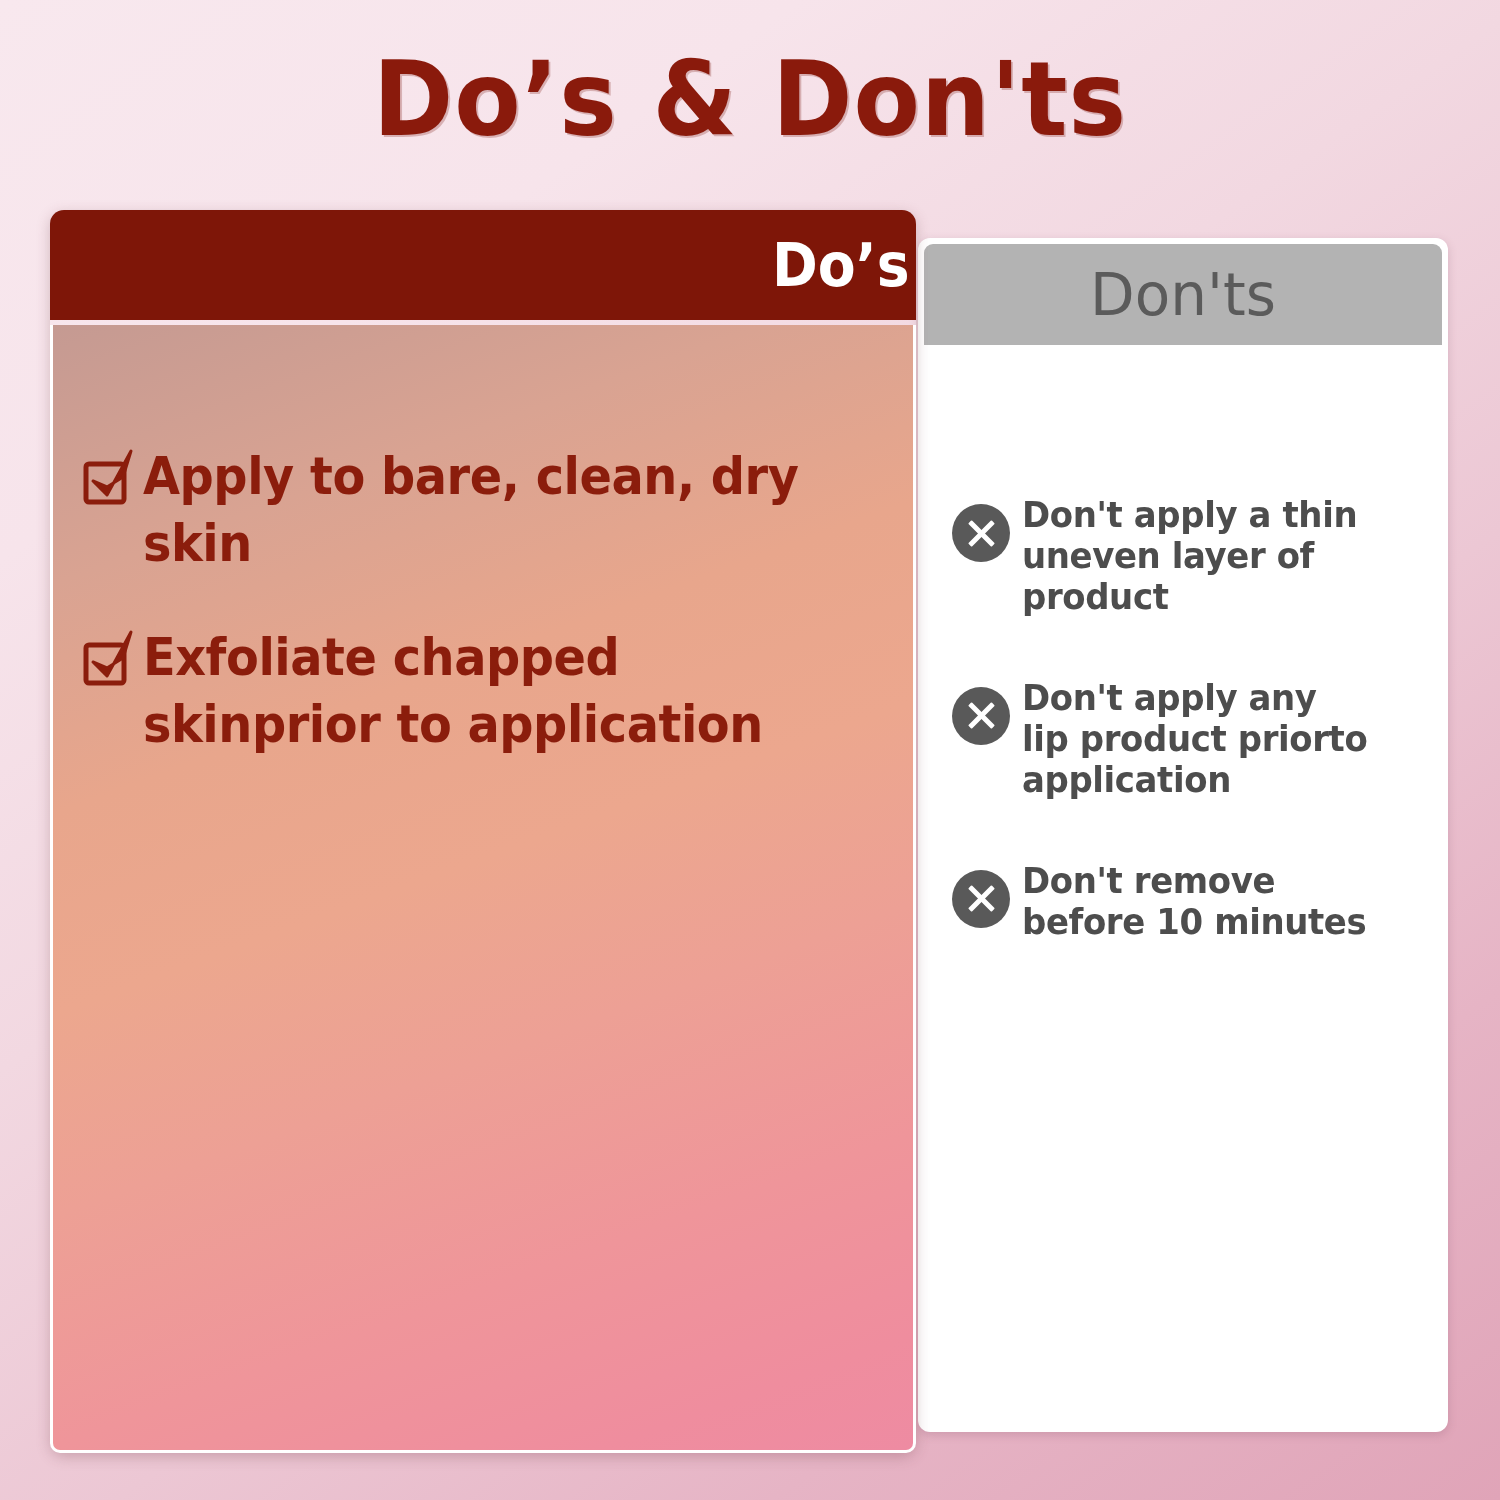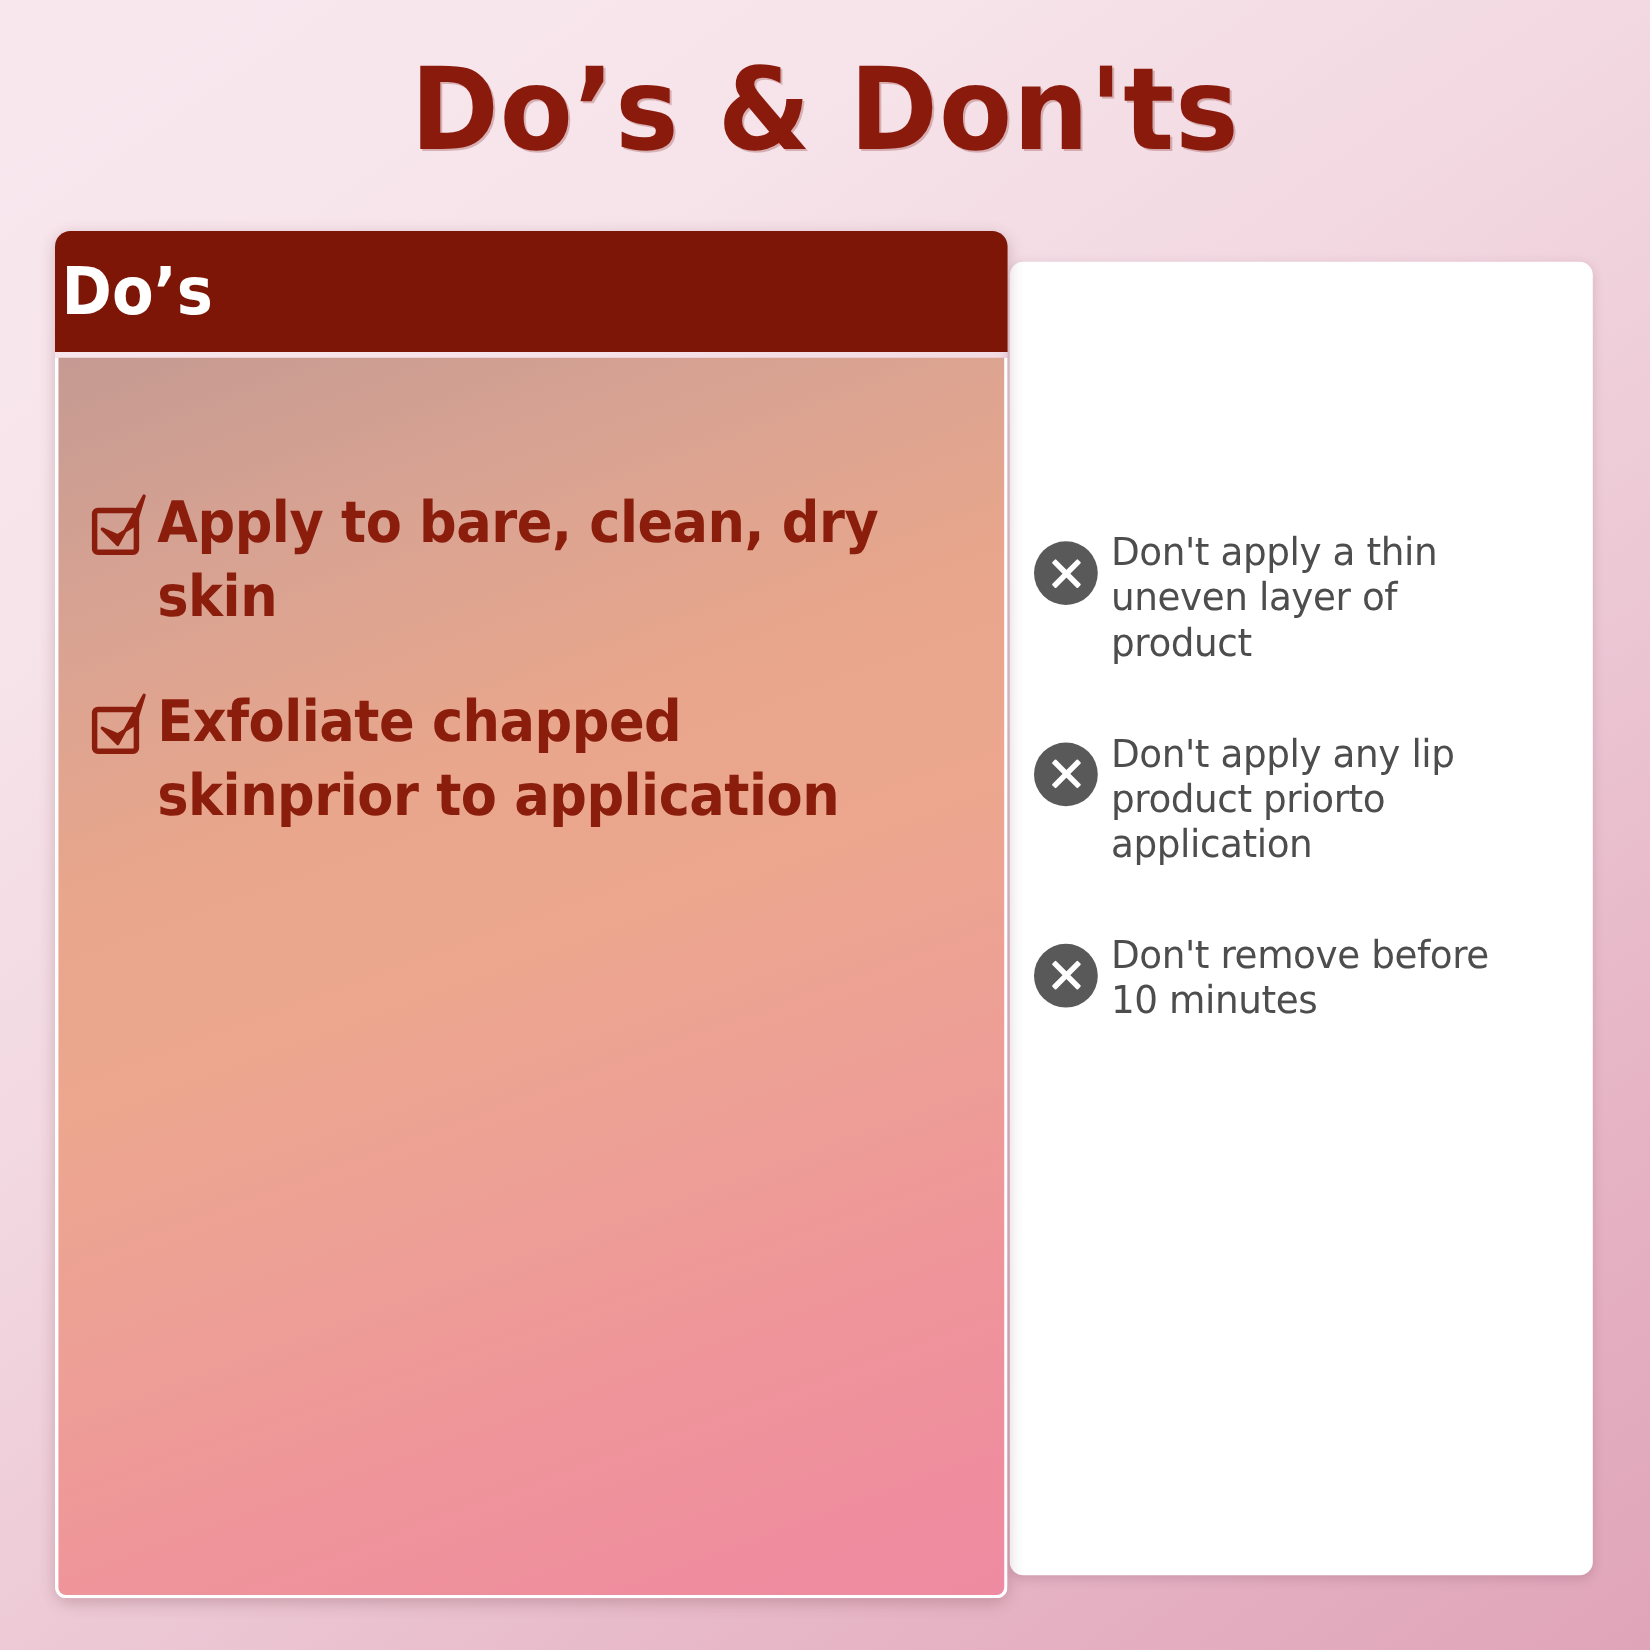--- a/index.html
+++ b/index.html
@@ -74,21 +74,22 @@
     color: #5b5b5b;
     font-family: "DejaVu Sans", sans-serif;
     letter-spacing: 0px;
     line-height: 1;
   }
   .donts-list {
     position: absolute;
     left: 0;
     top: 107px;
     width: 476px;
-    padding: 0;
+    padding: 12px;
+    font-weight: bold;
   }
   .dont-item {
     display: flex;
     align-items: flex-start;
     padding: 0 26px 0 22px;
     margin-bottom: 60px;
   }
   .dont-item:nth-child(1) { margin-top: 138px; }
   .dont-item:nth-child(3) { margin-bottom: 38px; }
   .x-icon {
@@ -139,21 +140,21 @@
   .dos-header {
     position: absolute;
     left: 0;
     top: 0;
     width: 866px;
     height: 110px;
     background: #7e1608;
     border-radius: 14px 14px 0 0;
     display: flex;
     align-items: center;
-    justify-content: flex-start;
+    justify-content: flex-end;
   }
   .dos-header-text {
     font-size: 60px;
     color: #ffffff;
     font-family: "DejaVu Sans", sans-serif;
     font-weight: bold;
     line-height: 1;
     transform: scaleX(0.92);
   }
   .dos-body {
@@ -209,20 +210,23 @@
   }
 </style>
 </head>
 <body>
 
 <div class="page">
 
   <div class="title">Do’s &amp; Don'ts</div>
 
   <div class="donts-card">
+    <div class="donts-header">
+      <span class="donts-header-text">Don'ts</span>
+    </div>
 
     <div class="donts-list">
 
       <div class="dont-item">
         <span class="x-icon"></span>
         <span class="dont-text">Don't apply a thin uneven layer of product</span>
       </div>
 
 
       <div class="dont-item">

